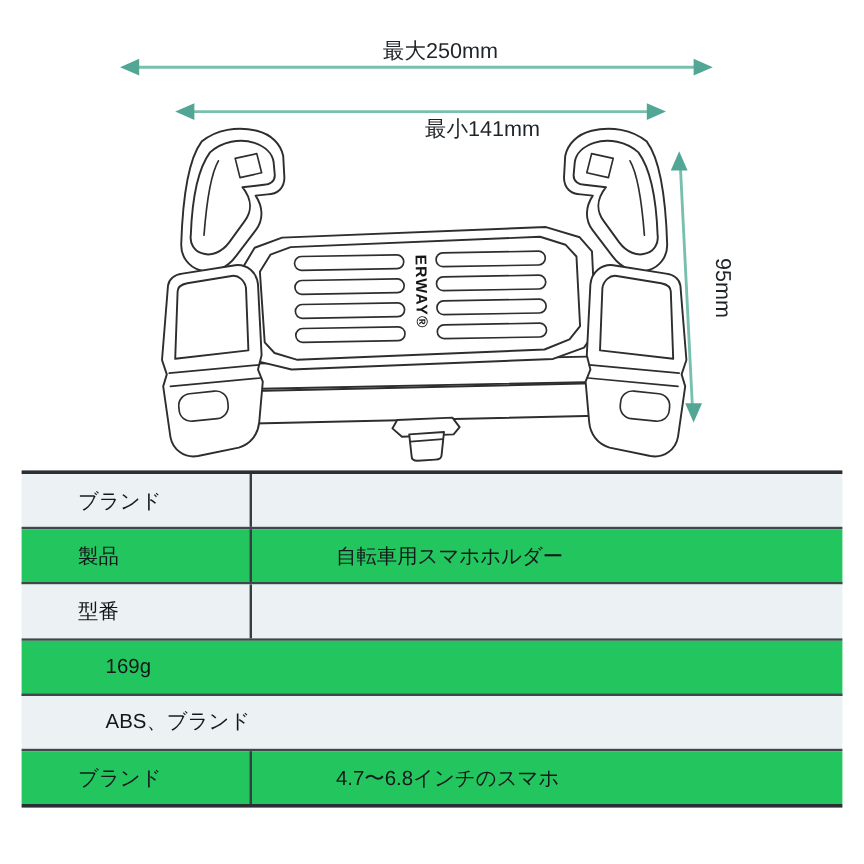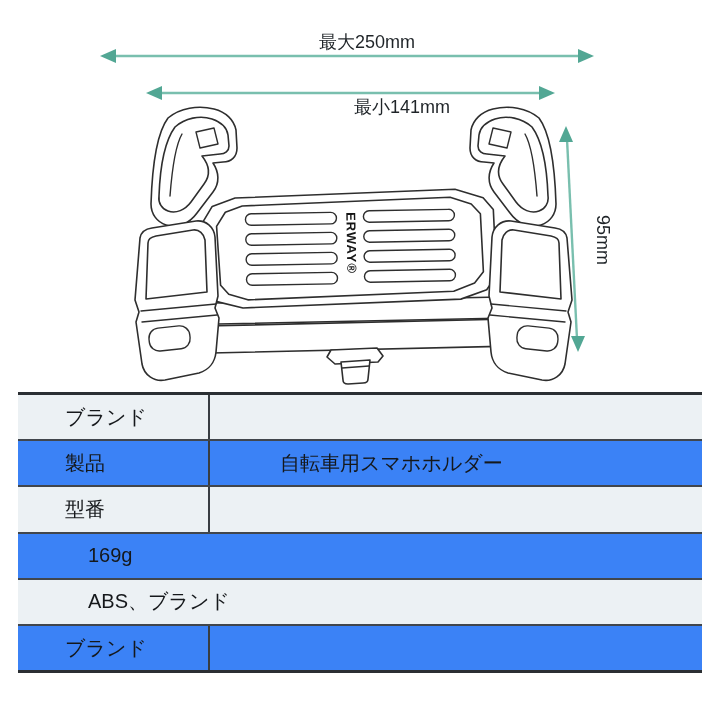--- a/index.html
+++ b/index.html
@@ -14,24 +14,24 @@
   .art{fill:#ffffff;stroke:#2e2e2e;stroke-width:1.6;stroke-linejoin:round;stroke-linecap:round;}
   .art-line{fill:none;stroke:#2e2e2e;stroke-width:1.4;stroke-linejoin:round;stroke-linecap:round;}
   .arrow-line{stroke:#79bfae;stroke-width:2.4;fill:none;}
   .arrow-head{fill:#52a794;stroke:none;}
   
   .spec-table{
     position:absolute;left:18px;top:392px;width:684px;
     border-top:3px solid #2b2f33;border-bottom:3px solid #2b2f33;
     box-sizing:border-box;
   }
-  .spec-row{display:flex;height:44.2px;background:#3b82f6;}
+  .spec-row{display:flex;height:44.2px;background:#22c55e;}
   .spec-row:nth-child(odd){background:#ecf1f4;}
   .spec-row:not(:last-child){border-bottom:2px solid #41464c;}
-  .cell{display:flex;align-items:center;font-size:20px;box-sizing:border-box;white-space:nowrap;text-align:center;}
+  .cell{display:flex;align-items:center;font-size:17px;box-sizing:border-box;white-space:nowrap;text-align:center;}
   .cell.label{width:192px;padding-left:47px;border-right:2px solid #383d42;}
   .cell.value{flex:1;padding-left:70px;}
 </style>
 </head>
 <body>
 
 <div class="canvas">
 
   <svg class="diagram-svg" viewBox="0 0 720 392" xmlns="http://www.w3.org/2000/svg" xmlns:xlink="http://www.w3.org/1999/xlink">
 
@@ -114,15 +114,16 @@
       <div class="cell label">型番</div>
     </div>
     <div class="spec-row">
       <div class="cell value">169g</div>
     </div>
     <div class="spec-row">
       <div class="cell value">ABS、ブランド</div>
     </div>
     <div class="spec-row">
       <div class="cell label">ブランド</div>
+      <div class="cell value">4.7〜6.8インチのスマホ</div>
     </div>
   </div>
 </div>
 
 </body></html>

